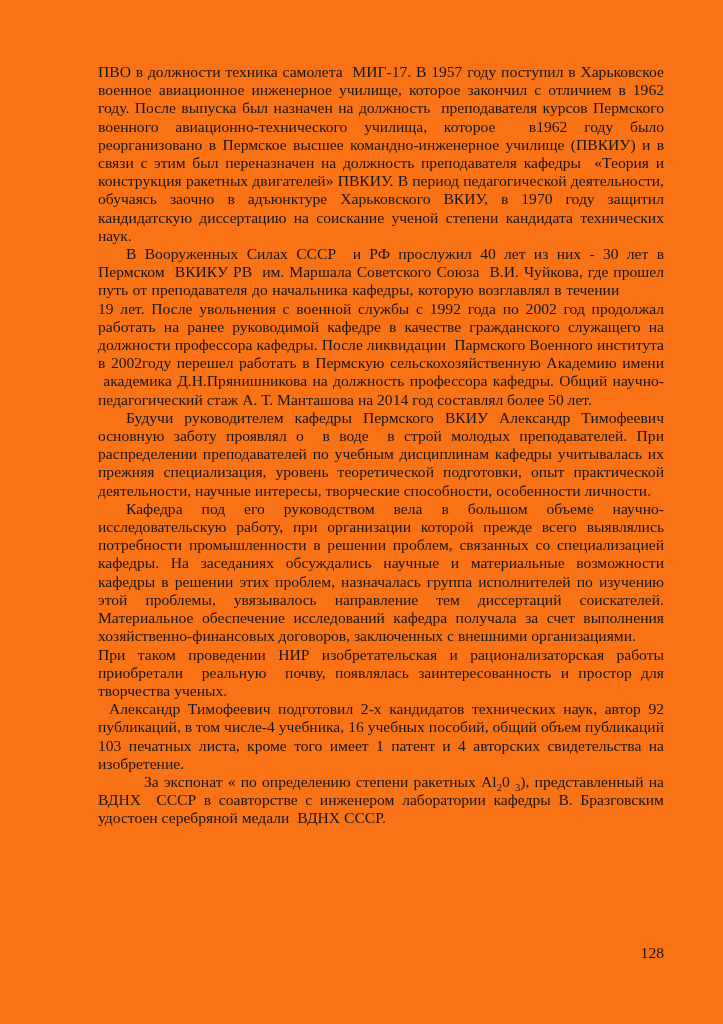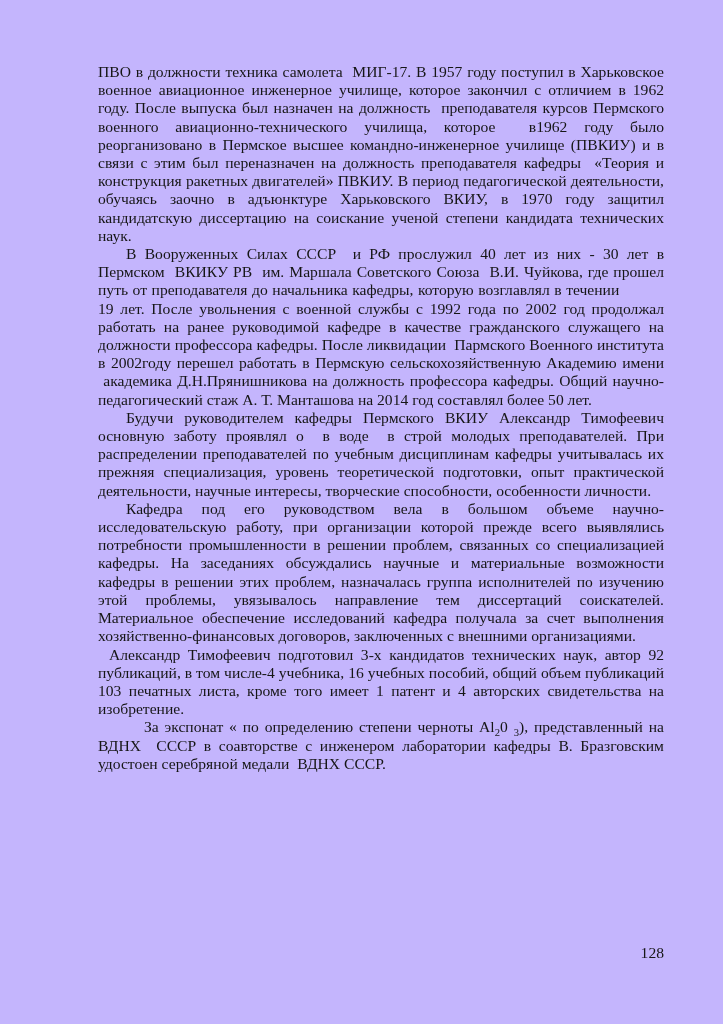--- a/index.html
+++ b/index.html
@@ -4,21 +4,21 @@
 <style>
   html, body {
     margin: 0;
     padding: 0;
     background: #ffffff;
   }
   .page {
     position: relative;
     width: 723px;
     height: 1024px;
-    background: #c4b5fd;
+    background: #f97316;
     overflow: hidden;
     font-family: "Liberation Serif", "DejaVu Serif", serif;
     color: #161616;
   }
   .text-block {
     position: absolute;
     left: 98px;
     top: 63px;
     width: 566px;
     font-size: 15.6px;
@@ -55,23 +55,24 @@
   <div class="text-block">
 
     <p class="ind-none">ПВО в должности техника самолета &nbsp;МИГ-17. В 1957 году поступил в Харьковское военное авиационное инженерное училище, которое закончил с отличием в 1962 году. После выпуска был назначен на должность &nbsp;преподавателя курсов Пермского военного авиационно-технического училища, которое &nbsp;в1962 году было реорганизовано в Пермское высшее командно-инженерное училище (ПВКИУ) и в связи с этим был переназначен на должность преподавателя кафедры &nbsp;«Теория и конструкция ракетных двигателей» ПВКИУ. В период педагогической деятельности, обучаясь заочно в адъюнктуре Харьковского ВКИУ, в 1970 году защитил кандидатскую диссертацию на соискание ученой степени кандидата технических наук.</p>
 
     <p class="ind-md">В Вооруженных Силах СССР &nbsp;и РФ прослужил 40 лет из них - 30 лет в Пермском &nbsp;ВКИКУ РВ &nbsp;им. Маршала Советского Союза &nbsp;В.И. Чуйкова, где прошел путь от преподавателя до начальника кафедры, которую возглавлял в течении&nbsp;&nbsp;&nbsp;&nbsp;&nbsp;&nbsp;&nbsp;&nbsp;&nbsp;&nbsp; 19 лет. После увольнения с военной службы с 1992 года по 2002 год продолжал работать на ранее руководимой кафедре в качестве гражданского служащего на должности профессора кафедры. После ликвидации &nbsp;Пармского Военного института в 2002году перешел работать в Пермскую сельскохозяйственную Академию имени &nbsp;академика Д.Н.Прянишникова на должность профессора кафедры. Общий научно- педагогический стаж А. Т. Манташова на 2014 год составлял более 50 лет.</p>
 
     <p class="ind-md">Будучи руководителем кафедры Пермского ВКИУ Александр Тимофеевич основную заботу проявлял о &nbsp;в воде &nbsp;в строй молодых преподавателей. При распределении преподавателей по учебным дисциплинам кафедры учитывалась их прежняя специализация, уровень теоретической подготовки, опыт практической деятельности, научные интересы, творческие способности, особенности личности.</p>
 
     <p class="ind-md">Кафедра под его руководством вела в большом объеме научно-исследовательскую работу, при организации которой прежде всего выявлялись потребности промышленности в решении проблем, связанных со специализацией кафедры. На заседаниях обсуждались научные и материальные возможности кафедры в решении этих проблем, назначалась группа исполнителей по изучению этой проблемы, увязывалось направление тем диссертаций соискателей. Материальное обеспечение исследований кафедра получала за счет выполнения хозяйственно-финансовых договоров, заключенных с внешними организациями.</p>
 
+    <p class="ind-none">При таком проведении НИР изобретательская и рационализаторская работы приобретали &nbsp;реальную &nbsp;почву, появлялась заинтересованность и простор для творчества ученых.</p>
 
-    <p class="ind-sm">Александр Тимофеевич подготовил 3-х кандидатов технических наук, автор 92 публикаций, в том числе-4 учебника, 16 учебных пособий, общий объем публикаций 103 печатных листа, кроме того имеет 1 патент и 4 авторских свидетельства на изобретение.</p>
+    <p class="ind-sm">Александр Тимофеевич подготовил 2-х кандидатов технических наук, автор 92 публикаций, в том числе-4 учебника, 16 учебных пособий, общий объем публикаций 103 печатных листа, кроме того имеет 1 патент и 4 авторских свидетельства на изобретение.</p>
 
-    <p class="ind-lg"><span>За экспонат « по определению степени черноты Al</span><sub>2</sub><span>0 </span><sub>3</sub><span>), представленный на ВДНХ &nbsp;СССР в соавторстве с инженером лаборатории кафедры В. Бразговским удостоен серебряной медали &nbsp;ВДНХ СССР.</span></p>
+    <p class="ind-lg"><span>За экспонат « по определению степени ракетных Al</span><sub>2</sub><span>0 </span><sub>3</sub><span>), представленный на ВДНХ &nbsp;СССР в соавторстве с инженером лаборатории кафедры В. Бразговским удостоен серебряной медали &nbsp;ВДНХ СССР.</span></p>
 
 
   </div>
 
   <div class="page-number">128</div>
 
 </div>
 
 </body></html>

